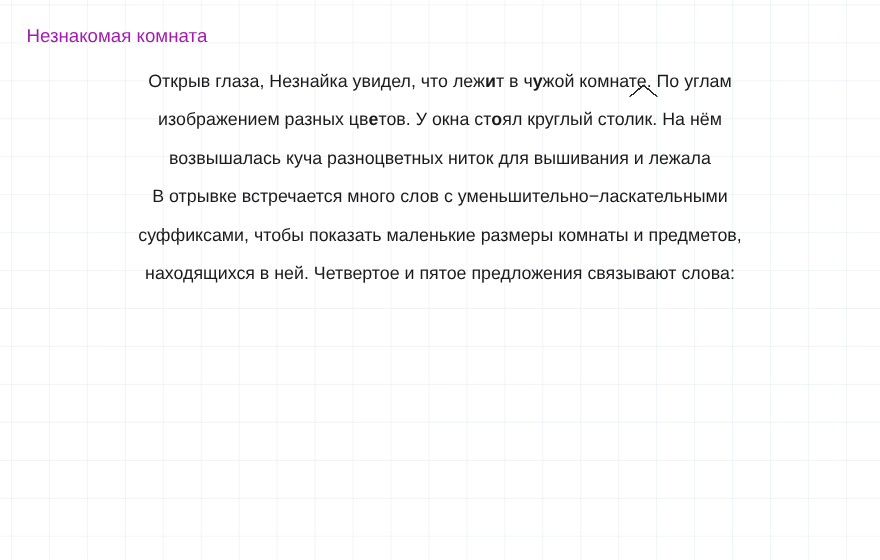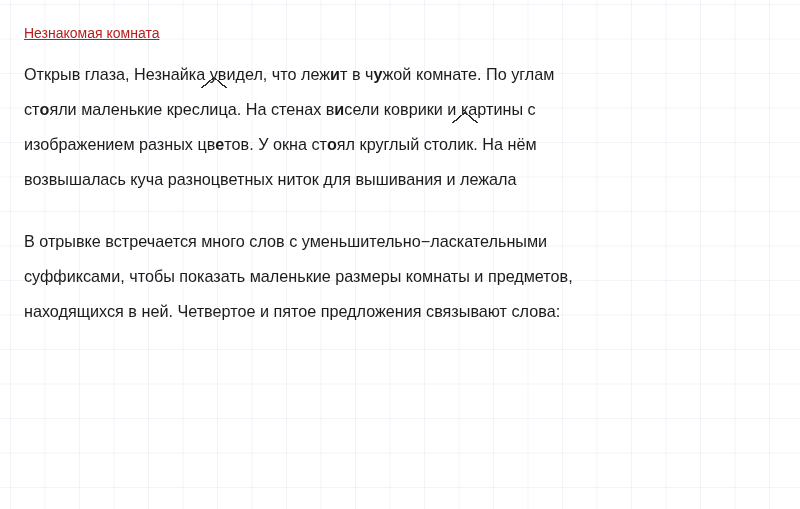--- a/index.html
+++ b/index.html
@@ -26,36 +26,36 @@
     background-position: 10px 4px;
     pointer-events: none;
   }
   .page {
     position: absolute;
     inset: 0;
     padding: 18px 24px 0 24px;
     box-sizing: border-box;
   }
   .title {
-    font-size: 14px;
+    font-size: 17px;
     line-height: 22px;
     margin: 4px 0 13px 0;
-    color: #b91c1c;
-    text-decoration: underline;
+    color: #a21caf;
   }
   .para {
     font-size: 16.2px;
     line-height: 35px;
     margin: 0;
     color: #1b1b1b;
     position: relative;
     white-space: normal;
+    text-align: center;
   }
   .para.second {
-    margin-top: 27px;
+    margin-top: 0;
   }
   .line {
     position: relative;
     display: block;
     height: 35px;
     white-space: nowrap;
   }
   .bold-v {
     font-weight: bold;
   }
@@ -93,21 +93,20 @@
 <div class="grid-bg"></div>
 
 <div class="page">
 
   <div class="title">Незнакомая комната</div>
 
   <div class="para">
 
     <span class="line">Открыв глаза, Незнайка увидел, что леж<span class="bold-v">и</span>т в ч<span class="bold-v">у</span>жой комнате. По углам</span>
 
-    <span class="line">ст<span class="bold-v">о</span>яли маленькие крес<span class="hat">лиц</span>а. На стенах в<span class="bold-v">и</span>сели коврики и картины с</span>
 
     <span class="line">изображением разных цв<span class="bold-v">е</span>тов. У окна ст<span class="bold-v">о</span>ял круглый стол<span class="hat">ик</span>. На нём</span>
 
     <span class="line">возвышалась куча разноцветных ниток для вышивания и лежала</span>
 
 
   </div>
 
   <div class="para second">
     <span class="line">В отрывке встречается много слов с уменьшительно−ласкательными</span>

